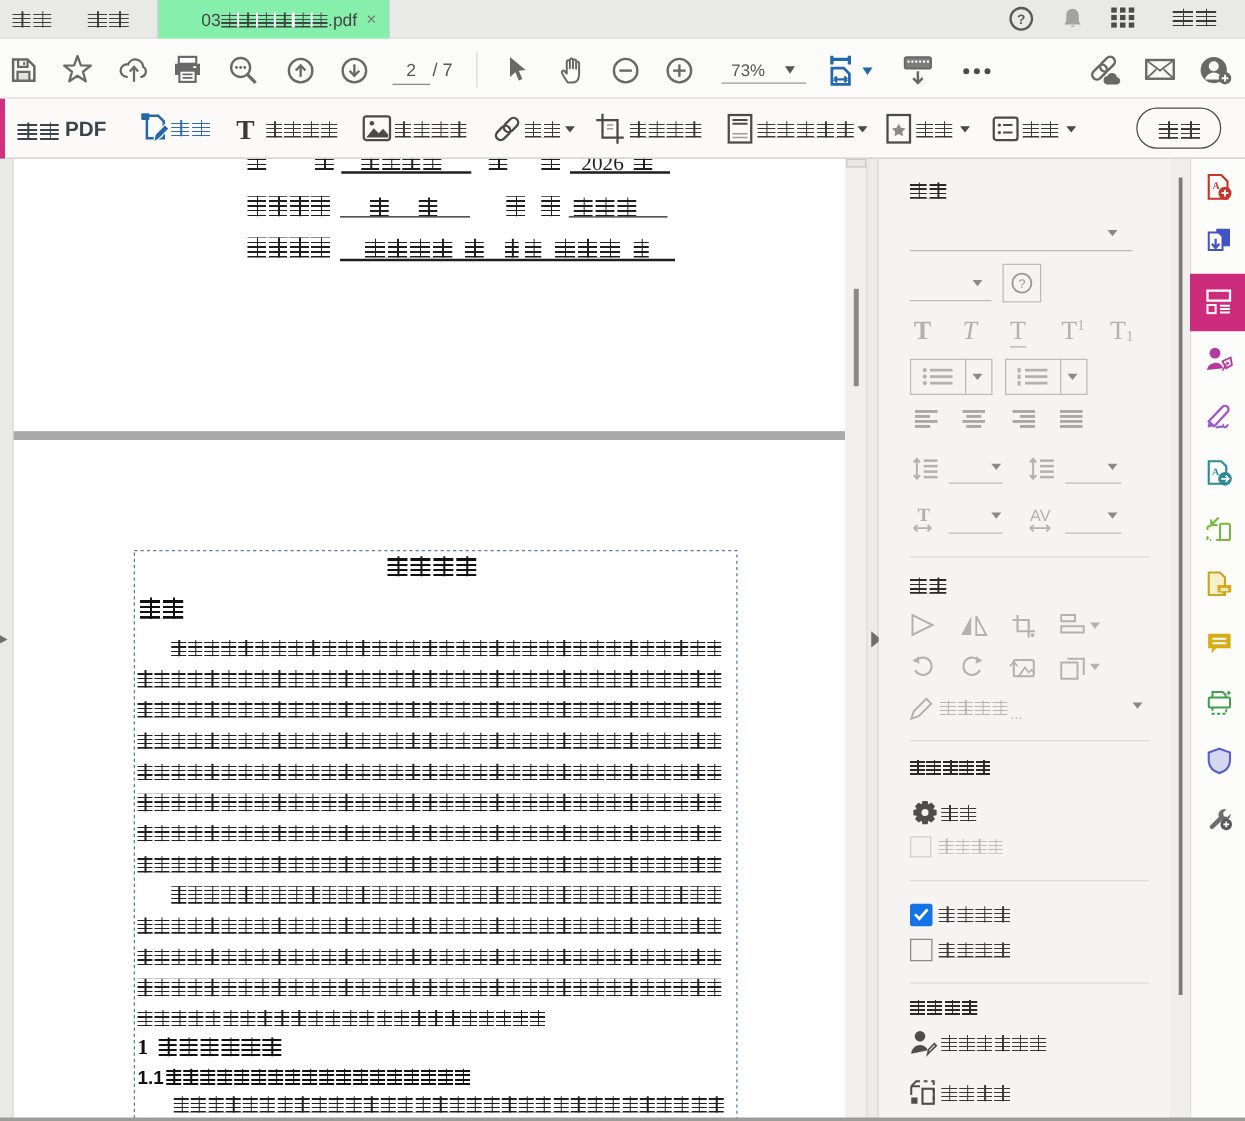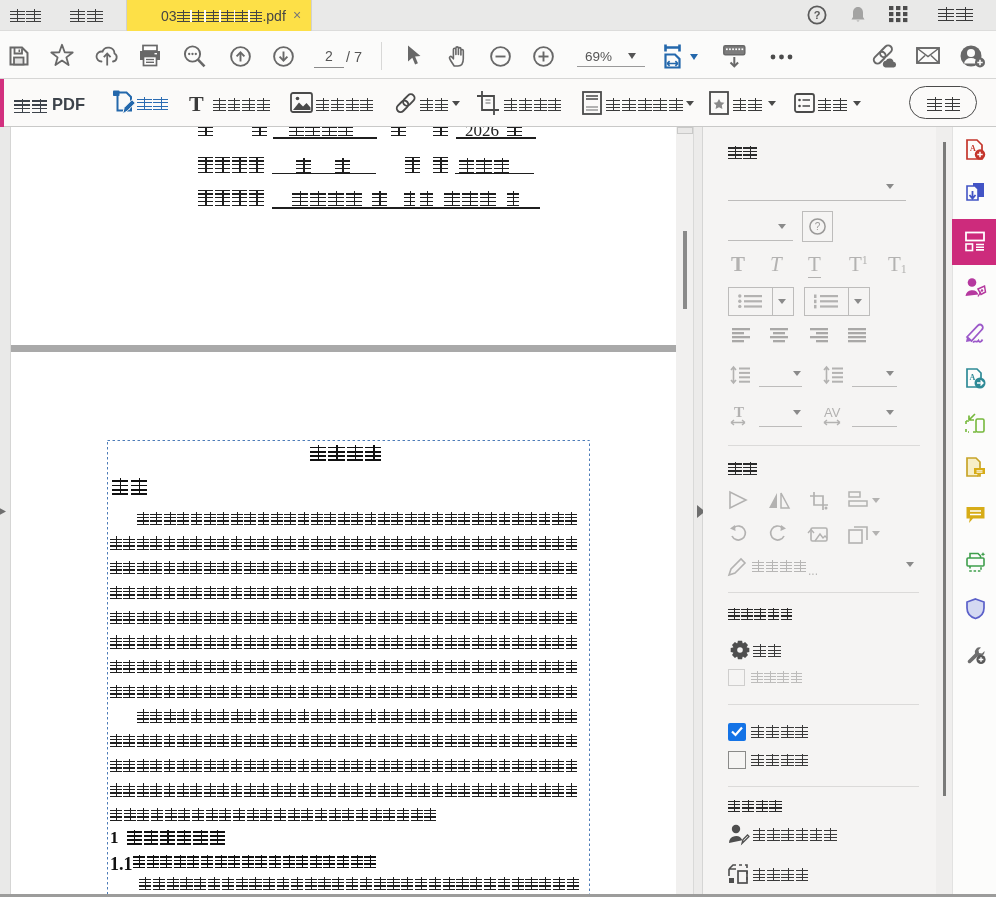--- a/index.html
+++ b/index.html
@@ -3,21 +3,21 @@
 <style>
 *{margin:0;padding:0;box-sizing:border-box}
 html,body{width:996px;height:897px;overflow:hidden;font-family:"Liberation Sans",sans-serif;background:#fff}
 i{font-style:normal}
 svg{position:absolute;overflow:visible}
 </style></head><body>
 <div style="position:relative;width:996px;height:897px;overflow:hidden">
 <div style="position:absolute;left:0;top:0;width:996px;height:31px;background:#e9e9e8;border-bottom:1px solid #dcdcdb"></div>
     <i style="position:absolute;left:10px;top:9px;display:block;width:31.02px;height:13.00px;background:repeating-linear-gradient(90deg,rgba(0,0,0,0) 0 14.52px,#e9e9e8 14.52px 16.50px),repeating-linear-gradient(90deg,rgba(0,0,0,0) 0 7.26px,#3f3f3f 7.26px 8.41px,rgba(0,0,0,0) 8.41px 16.50px),repeating-linear-gradient(0deg,#3f3f3f 0 1.00px,rgba(0,0,0,0) 1.00px 3.33px);"></i>
     <i style="position:absolute;left:70px;top:9px;display:block;width:32.90px;height:13.00px;background:repeating-linear-gradient(90deg,rgba(0,0,0,0) 0 15.40px,#e9e9e8 15.40px 17.50px),repeating-linear-gradient(90deg,rgba(0,0,0,0) 0 7.70px,#3f3f3f 7.70px 8.93px,rgba(0,0,0,0) 8.93px 17.50px),repeating-linear-gradient(0deg,#3f3f3f 0 1.00px,rgba(0,0,0,0) 1.00px 3.33px);"></i>
-    <div style="position:absolute;left:126px;top:0;width:186px;height:31px;background:#fde047;border-left:1px solid #d0d0d0;border-right:1px solid #d0d0d0">
+    <div style="position:absolute;left:126px;top:0;width:186px;height:31px;background:#86efac;border-left:1px solid #d0d0d0;border-right:1px solid #d0d0d0">
       <div style="position:absolute;left:34px;top:8px;font-size:14px;color:#454545">03<i style="display:inline-block;width:85.85px;height:12.00px;vertical-align:-1px;background:repeating-linear-gradient(90deg,rgba(0,0,0,0) 0 12.85px,#fdfdfd 12.85px 14.60px),repeating-linear-gradient(90deg,rgba(0,0,0,0) 0 6.42px,#454545 6.42px 7.45px,rgba(0,0,0,0) 7.45px 14.60px),repeating-linear-gradient(0deg,#454545 0 1.00px,rgba(0,0,0,0) 1.00px 3.08px);"></i>.pdf</div>
       <div style="position:absolute;left:166px;top:7px;font-size:14px;color:#777">×</div>
     </div>
     <svg style="left:807px;top:5px" width="20" height="20" viewBox="0 0 20 20">
 <circle cx="10" cy="10" r="8.6" fill="none" stroke="#5a5a5a" stroke-width="1.8"></circle>
 <text x="10" y="14" font-size="11" fill="#5a5a5a" text-anchor="middle" font-weight="bold" font-family="Liberation Sans">?</text>
     </svg>
     <svg style="left:849px;top:5px" width="18" height="19" viewBox="0 0 18 19">
 <path d="M9 2 C5.7 2 4 4.5 4 7.5 L4 12 L2.5 14.5 L15.5 14.5 L14 12 L14 7.5 C14 4.5 12.3 2 9 2 Z" fill="#a3a3a2"></path>
 <path d="M7.5 15.5 a1.6 1.6 0 0 0 3 0 Z" fill="#a3a3a2"></path>
@@ -89,21 +89,21 @@
     </svg>
     <svg style="left:490px;top:46px" width="21" height="21" viewBox="0 0 21 21">
 <circle cx="10.5" cy="10.5" r="9.4" fill="none" stroke="#686868" stroke-width="1.9"></circle>
 <line x1="5.5" y1="10.5" x2="15.5" y2="10.5" stroke="#686868" stroke-width="1.9"></line>
     </svg>
     <svg style="left:533px;top:46px" width="21" height="21" viewBox="0 0 21 21">
 <circle cx="10.5" cy="10.5" r="9.4" fill="none" stroke="#686868" stroke-width="1.9"></circle>
 <line x1="5.5" y1="10.5" x2="15.5" y2="10.5" stroke="#686868" stroke-width="1.9"></line>
 <line x1="10.5" y1="5.5" x2="10.5" y2="15.5" stroke="#686868" stroke-width="1.9"></line>
     </svg>
-    <div style="position:absolute;left:577px;top:49px;width:68px;height:18px;border-bottom:1px solid #9a9a9a;font-size:13.5px;color:#555;padding-left:8px">69%</div>
+    <div style="position:absolute;left:577px;top:49px;width:68px;height:18px;border-bottom:1px solid #9a9a9a;font-size:13.5px;color:#555;padding-left:8px">73%</div>
     <div style="position:absolute;left:628px;top:53px;width:0;height:0;border-left:4.5px solid transparent;border-right:4.5px solid transparent;border-top:6px solid #555"></div>
     <svg style="left:664px;top:43px" width="22" height="26" viewBox="0 0 22 26">
 <path d="M1.5 8.5 V1.5 M1.5 4.5 H15.5 M15.5 8.5 V1.5" fill="none" stroke="#2468ac" stroke-width="2.6"></path>
 <path d="M1.5 11.5 H11 L15.5 16 V24.5 H1.5 Z" fill="none" stroke="#2468ac" stroke-width="2.2"></path>
 <path d="M3.2 20.5 H13.5 M3.2 20.5 L5.6 18.2 M3.2 20.5 L5.6 22.8 M13.8 20.5 L11.4 18.2 M13.8 20.5 L11.4 22.8" stroke="#2468ac" stroke-width="1.7" fill="none"></path>
     </svg>
     <div style="position:absolute;left:690px;top:54px;width:0;height:0;border-left:4.5px solid transparent;border-right:4.5px solid transparent;border-top:6px solid #2468ac"></div>
     <svg style="left:723px;top:45px" width="23" height="23" viewBox="0 0 23 23">
 <rect x="0.8" y="0.8" width="21" height="9" rx="1.5" fill="#7c7c7c" stroke="#686868" stroke-width="1.5"></rect>
 <g fill="#fff">
@@ -240,21 +240,21 @@
       <i style="position:absolute;left:110px;top:508.19999999999993px;display:block;width:467.39px;height:13.40px;background:repeating-linear-gradient(90deg,rgba(0,0,0,0) 0 11.79px,#fff 11.79px 13.40px),repeating-linear-gradient(90deg,rgba(0,0,0,0) 0 5.90px,#1f1f1f 5.90px 6.90px,rgba(0,0,0,0) 6.90px 13.40px),repeating-linear-gradient(0deg,#1f1f1f 0 1.12px,rgba(0,0,0,0) 1.12px 3.42px);"></i>
       <i style="position:absolute;left:110px;top:532.8999999999999px;display:block;width:467.39px;height:13.40px;background:repeating-linear-gradient(90deg,rgba(0,0,0,0) 0 11.79px,#fff 11.79px 13.40px),repeating-linear-gradient(90deg,rgba(0,0,0,0) 0 5.90px,#1f1f1f 5.90px 6.90px,rgba(0,0,0,0) 6.90px 13.40px),repeating-linear-gradient(0deg,#1f1f1f 0 1.12px,rgba(0,0,0,0) 1.12px 3.42px);"></i>
       <i style="position:absolute;left:110px;top:557.5999999999999px;display:block;width:467.39px;height:13.40px;background:repeating-linear-gradient(90deg,rgba(0,0,0,0) 0 11.79px,#fff 11.79px 13.40px),repeating-linear-gradient(90deg,rgba(0,0,0,0) 0 5.90px,#1f1f1f 5.90px 6.90px,rgba(0,0,0,0) 6.90px 13.40px),repeating-linear-gradient(0deg,#1f1f1f 0 1.12px,rgba(0,0,0,0) 1.12px 3.42px);"></i>
       <i style="position:absolute;left:137px;top:582.3px;display:block;width:440.39px;height:13.40px;background:repeating-linear-gradient(90deg,rgba(0,0,0,0) 0 11.79px,#fff 11.79px 13.39px),repeating-linear-gradient(90deg,rgba(0,0,0,0) 0 5.89px,#1f1f1f 5.89px 6.89px,rgba(0,0,0,0) 6.89px 13.39px),repeating-linear-gradient(0deg,#1f1f1f 0 1.12px,rgba(0,0,0,0) 1.12px 3.42px);"></i>
       <i style="position:absolute;left:110px;top:606.9999999999999px;display:block;width:467.39px;height:13.40px;background:repeating-linear-gradient(90deg,rgba(0,0,0,0) 0 11.79px,#fff 11.79px 13.40px),repeating-linear-gradient(90deg,rgba(0,0,0,0) 0 5.90px,#1f1f1f 5.90px 6.90px,rgba(0,0,0,0) 6.90px 13.40px),repeating-linear-gradient(0deg,#1f1f1f 0 1.12px,rgba(0,0,0,0) 1.12px 3.42px);"></i>
       <i style="position:absolute;left:110px;top:631.6999999999999px;display:block;width:467.39px;height:13.40px;background:repeating-linear-gradient(90deg,rgba(0,0,0,0) 0 11.79px,#fff 11.79px 13.40px),repeating-linear-gradient(90deg,rgba(0,0,0,0) 0 5.90px,#1f1f1f 5.90px 6.90px,rgba(0,0,0,0) 6.90px 13.40px),repeating-linear-gradient(0deg,#1f1f1f 0 1.12px,rgba(0,0,0,0) 1.12px 3.42px);"></i>
       <i style="position:absolute;left:110px;top:656.3999999999999px;display:block;width:467.39px;height:13.40px;background:repeating-linear-gradient(90deg,rgba(0,0,0,0) 0 11.79px,#fff 11.79px 13.40px),repeating-linear-gradient(90deg,rgba(0,0,0,0) 0 5.90px,#1f1f1f 5.90px 6.90px,rgba(0,0,0,0) 6.90px 13.40px),repeating-linear-gradient(0deg,#1f1f1f 0 1.12px,rgba(0,0,0,0) 1.12px 3.42px);"></i>
       <i style="position:absolute;left:110px;top:681.0999999999999px;display:block;width:326.36px;height:13.40px;background:repeating-linear-gradient(90deg,rgba(0,0,0,0) 0 12.03px,#fff 12.03px 13.67px),repeating-linear-gradient(90deg,rgba(0,0,0,0) 0 6.01px,#1f1f1f 6.01px 7.01px,rgba(0,0,0,0) 7.01px 13.67px),repeating-linear-gradient(0deg,#1f1f1f 0 1.12px,rgba(0,0,0,0) 1.12px 3.42px);"></i>
       <div style="position:absolute;left:110px;top:701px;font-family:'Liberation Serif',serif;font-weight:bold;font-size:17px;color:#111">1</div>
       <i style="position:absolute;left:127px;top:702.5px;display:block;width:97.61px;height:15.50px;background:repeating-linear-gradient(90deg,rgba(0,0,0,0) 0 14.61px,#fff 14.61px 16.60px),repeating-linear-gradient(90deg,rgba(0,0,0,0) 0 7.30px,#111 7.30px 8.47px,rgba(0,0,0,0) 8.47px 16.60px),repeating-linear-gradient(0deg,#111 0 1.70px,rgba(0,0,0,0) 1.70px 4.10px);"></i>
-      <div style="position:absolute;left:110px;top:727px;font-family:Liberation Serif, serif;font-weight:bold;font-size:18px;color:#111">1.1</div>
+      <div style="position:absolute;left:110px;top:727px;font-family:Liberation Sans, sans-serif;font-weight:bold;font-size:15px;color:#111">1.1</div>
       <i style="position:absolute;left:133px;top:728px;display:block;width:243.17px;height:13.00px;background:repeating-linear-gradient(90deg,rgba(0,0,0,0) 0 11.97px,#fff 11.97px 13.60px),repeating-linear-gradient(90deg,rgba(0,0,0,0) 0 5.98px,#111 5.98px 6.98px,rgba(0,0,0,0) 6.98px 13.60px),repeating-linear-gradient(0deg,#111 0 1.50px,rgba(0,0,0,0) 1.50px 3.50px);"></i>
       <i style="position:absolute;left:139px;top:750px;display:block;width:439.94px;height:13.40px;background:repeating-linear-gradient(90deg,rgba(0,0,0,0) 0 12.14px,#fff 12.14px 13.80px),repeating-linear-gradient(90deg,rgba(0,0,0,0) 0 6.07px,#1f1f1f 6.07px 7.07px,rgba(0,0,0,0) 7.07px 13.80px),repeating-linear-gradient(0deg,#1f1f1f 0 1.12px,rgba(0,0,0,0) 1.12px 3.42px);"></i>
       <div style="position:absolute;left:676px;top:0;width:18px;height:770px;background:#f1f0ef;border-right:1px solid #d9d9d8"></div>
       <div style="position:absolute;left:677px;top:0;width:16px;height:7px;background:#e9e8e7;border:1px solid #c9c9c8"></div>
       <div style="position:absolute;left:683px;top:104px;width:4px;height:78px;background:#8a8a8a"></div>
       <div style="position:absolute;left:694px;top:0;width:9px;height:770px;background:#ecebea;border-right:1px solid #d5d5d4"></div>
       <svg style="left:697px;top:378px" width="8" height="13" viewBox="0 0 8 13">
         <polygon points="0,0 8,6.5 0,13" fill="#6e6e6e"></polygon>
       </svg>
       <div style="position:absolute;left:703px;top:0;width:249px;height:770px;background:#f5f4f3"></div>

